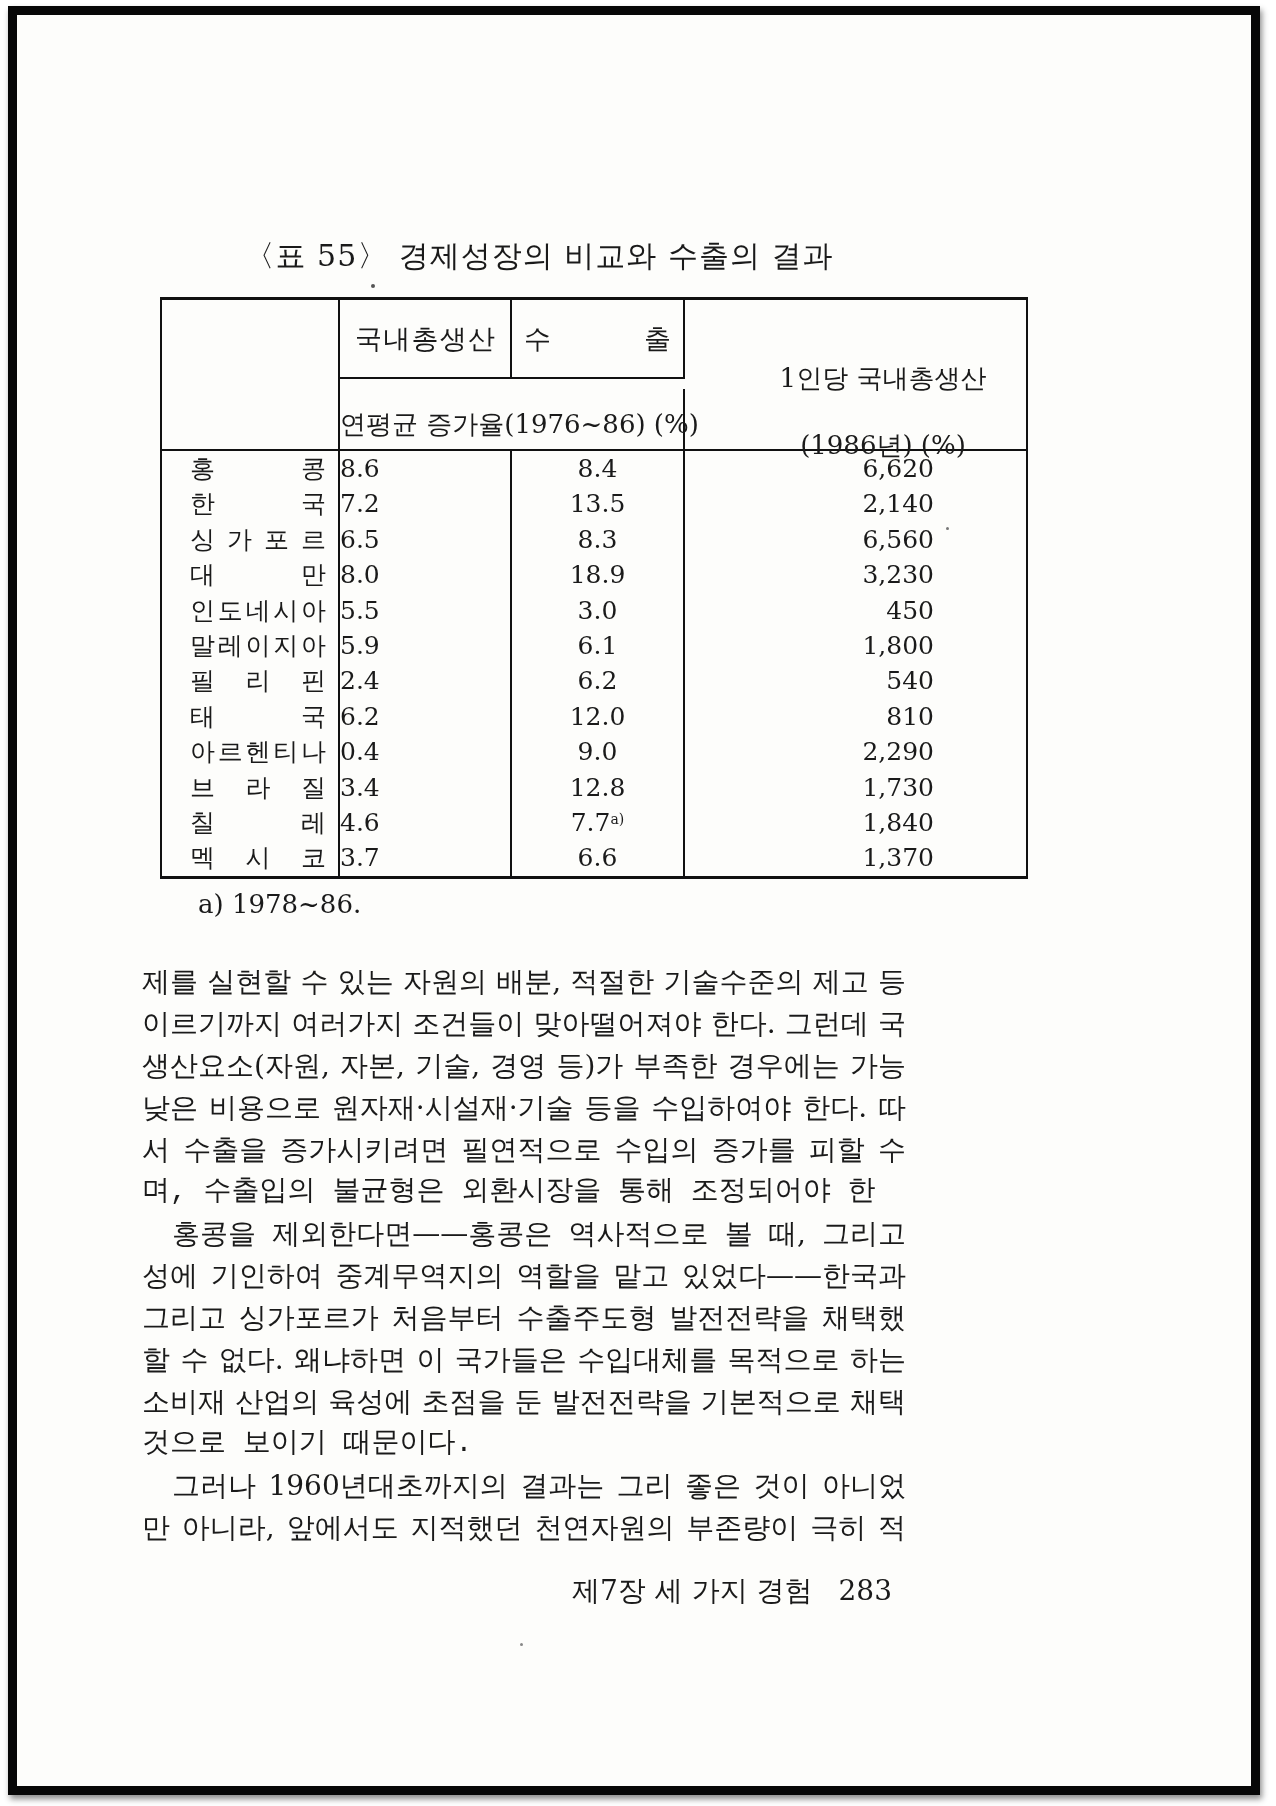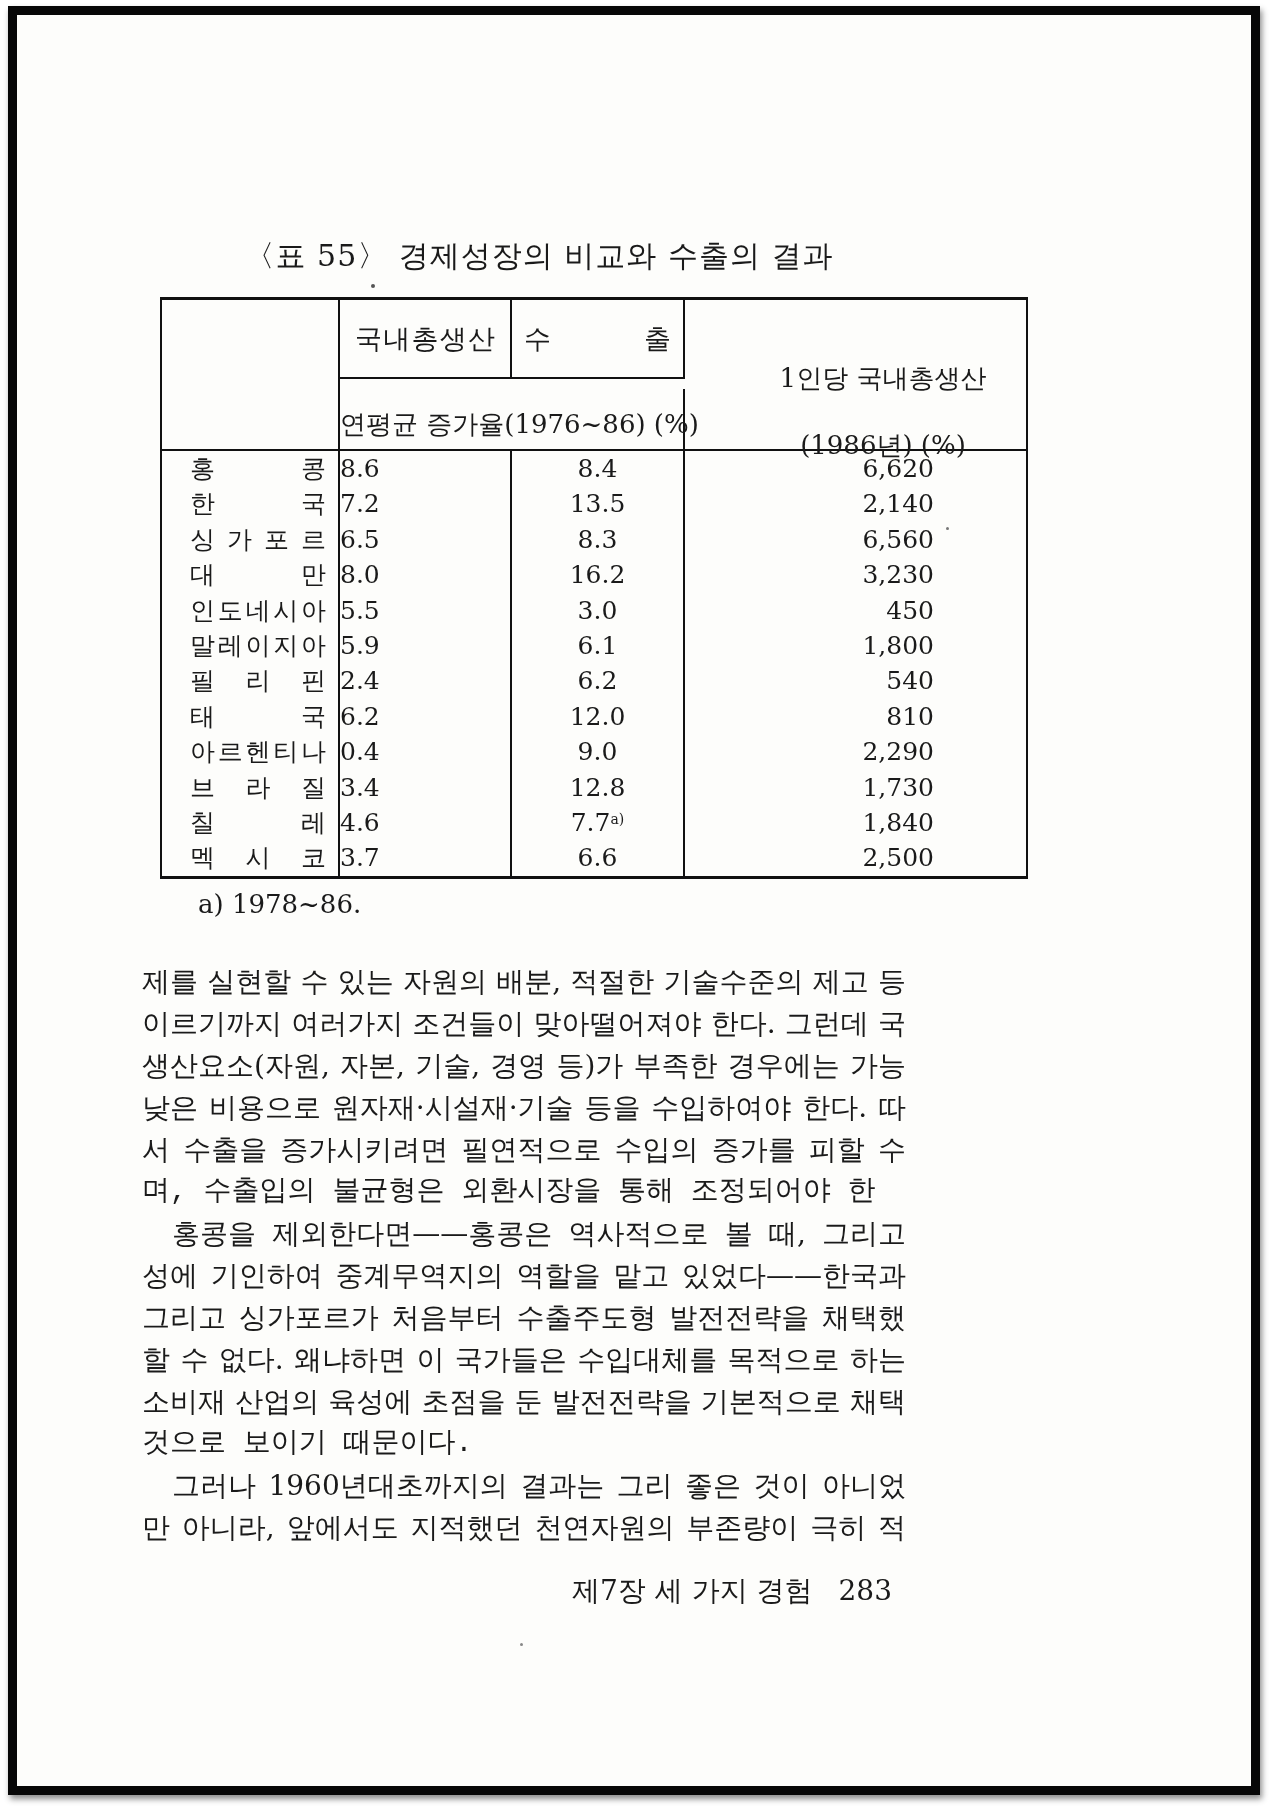--- a/index.html
+++ b/index.html
@@ -149,21 +149,21 @@
     <div class="c-exp">8.3</div>
     <div class="c-pc">6,560</div>
   </div>
 
   <div class="cols t-row">
     <div class="c-country">
           <span>대</span>
           <span>만</span>
         </div>
     <div class="c-gdp">8.0</div>
-    <div class="c-exp">16.2</div>
+    <div class="c-exp">18.9</div>
     <div class="c-pc">3,230</div>
   </div>
 
   <div class="cols t-row">
     <div class="c-country">
           <span>인</span>
           <span>도</span>
           <span>네</span>
           <span>시</span>
           <span>아</span>
@@ -242,21 +242,21 @@
   </div>
 
   <div class="cols t-row">
     <div class="c-country">
           <span>멕</span>
           <span>시</span>
           <span>코</span>
         </div>
     <div class="c-gdp">3.7</div>
     <div class="c-exp">6.6</div>
-    <div class="c-pc">2,500</div>
+    <div class="c-pc">1,370</div>
   </div>
 </div>
 </div>
 
 <div class="footnote">a) 1978~86.</div>
 
 <div class="body-text">
   <div class="line">제를 실현할 수 있는 자원의  배분, 적절한  기술수준의  제고 등에</div>
 
   <div class="line">이르기까지 여러가지 조건들이  맞아떨어져야  한다.  그런데 국내의</div>

